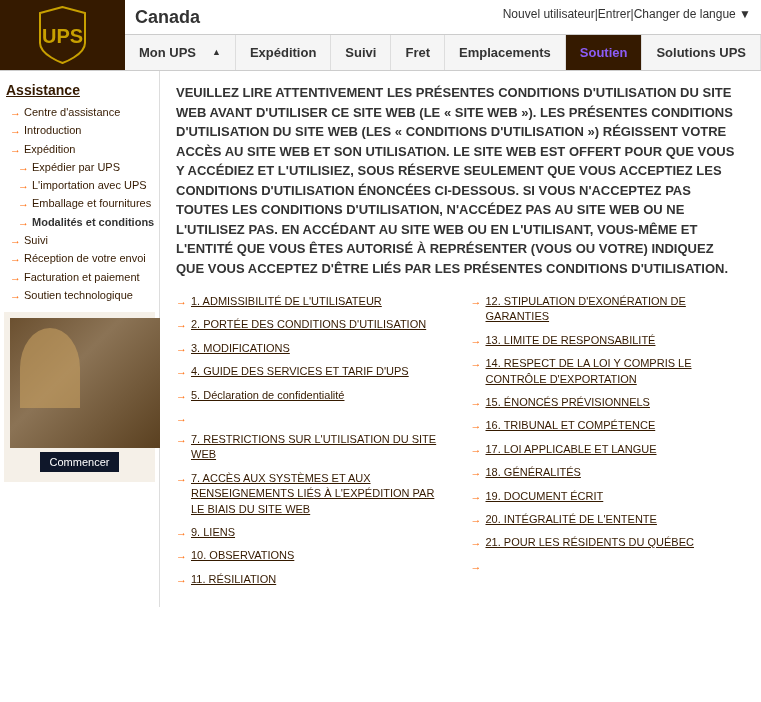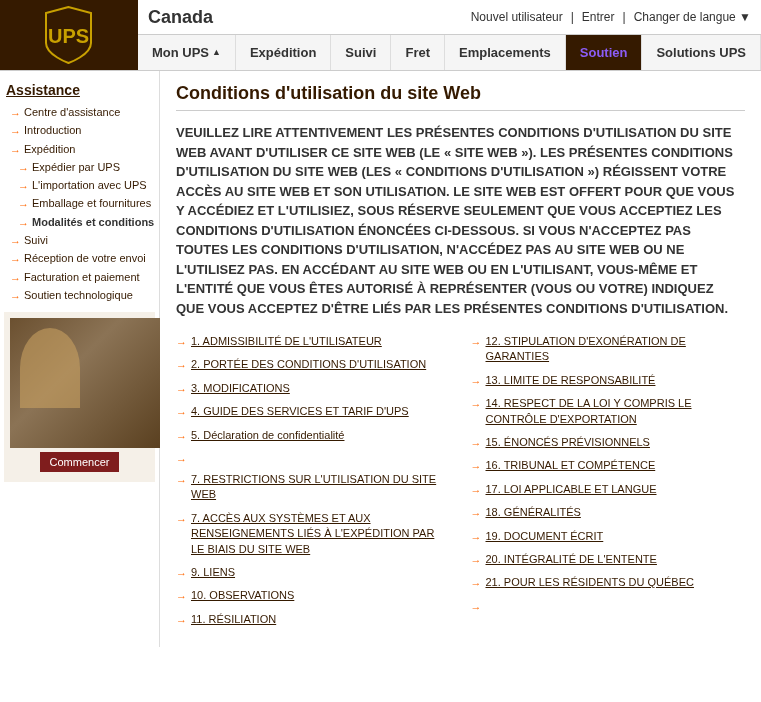--- a/index.html
+++ b/index.html
@@ -3,42 +3,42 @@
   <meta charset="utf-8">
   <style>
     * { margin: 0; padding: 0; box-sizing: border-box; }
     body { font-family: Arial, Helvetica, sans-serif; font-size: 12px; color: #333; background: #fff; }
 
     
     #header { background: #fff; display: flex; align-items: center; border-bottom: 1px solid #ccc; }
     #logo-area { background: #351a00; width: 155px; min-height: 70px; display: flex; align-items: center; justify-content: center; }
     #logo-shield { width: 55px; height: 60px; }
     #header-right { flex: 1; padding: 0; }
-    #top-bar { display: flex; align-items: center; padding: 6px 10px; justify-content: space-between; }
+    #top-bar { display: flex; align-items: flex-start; padding: 6px 10px; justify-content: space-between; }
     #country-name { font-size: 18px; font-weight: bold; color: #333; }
-    #top-links { display: flex; align-items: center; gap: 8px; font-size: 12px; color: #333; }
+    #top-links { display: flex; align-items: center; font-size: 12px; color: #333; }
     #top-links span { color: #333; }
     #top-links a { color: #333; text-decoration: none; }
     .pipe { color: #999; }
 
     
     #nav-bar { background: #f5f5f5; display: flex; border-top: 1px solid #ccc; }
-    .nav-item { padding: 10px 14px; font-size: 13px; font-weight: bold; color: #333; cursor: pointer; text-decoration: none; white-space: nowrap; border-right: 1px solid #ddd; display: flex; align-items: center; gap: 3px; }
+    .nav-item { padding: 10px 14px; font-size: 13px; font-weight: bold; color: #333; cursor: pointer; text-decoration: none; white-space: nowrap; border-right: 1px solid #ddd; display: flex; align-items: center; gap: 16px; }
     .nav-item.active { background: #351a00; color: #8b5cf6; }
     .nav-dropdown-arrow { font-size: 9px; }
 
     
     #main { display: flex; }
 
     
     #sidebar { width: 160px; min-width: 160px; padding: 6px 4px; border-right: 1px solid #ddd; background: #fff; }
     #sidebar-promo { background: #f5f0e8; margin: 8px 0; padding: 6px; text-align: center; }
     #promo-image { width: 150px; height: 130px; background: #8b7355; display: flex; align-items: flex-end; justify-content: center; overflow: hidden; position: relative; }
     #promo-text { color: #fff; font-size: 13px; font-weight: bold; line-height: 1.3; padding: 6px; text-align: left; width: 100%; background: rgba(0,0,0,0.2); }
-    #promo-btn { background: #7f1d1d; color: #fff; font-size: 11px; padding: 4px 10px; margin: 4px auto; display: inline-block; cursor: pointer; border: none; }
+    #promo-btn { background: #0f172a; color: #fff; font-size: 11px; padding: 4px 10px; margin: 4px auto; display: inline-block; cursor: pointer; border: none; }
 
     .sidebar-section-title { font-weight: bold; color: #351a00; font-size: 14px; padding: 3px 2px; text-decoration: underline; cursor: pointer; display: block; }
     .sidebar-item { display: flex; align-items: flex-start; padding: 2px 0 2px 6px; }
     .sidebar-arrow { color: #f60; font-size: 11px; margin-right: 3px; margin-top: 1px; flex-shrink: 0; }
     .sidebar-link { color: #351a00; text-decoration: none; font-size: 11px; line-height: 1.3; }
     .sidebar-link.active { font-weight: bold; color: #333; text-decoration: none; cursor: default; }
     .sidebar-sub { padding-left: 14px; }
     .sidebar-sub .sidebar-link { font-size: 11px; }
 
     
@@ -174,21 +174,20 @@
             <span>sur vos frais</span><br>
             <span>d'expédition</span>
           </div>
         </div>
       </div>
       <button id="promo-btn">Commencer</button>
     </div>
   </div>
 
   <div id="content">
-    <h1 id="page-title">Conditions d'utilisation du site Web</h1>
     <p id="intro-text">VEUILLEZ LIRE ATTENTIVEMENT LES PRÉSENTES CONDITIONS D'UTILISATION DU SITE WEB AVANT D'UTILISER CE SITE WEB (LE « SITE WEB »). LES PRÉSENTES CONDITIONS D'UTILISATION DU SITE WEB (LES « CONDITIONS D'UTILISATION ») RÉGISSENT VOTRE ACCÈS AU SITE WEB ET SON UTILISATION. LE SITE WEB EST OFFERT POUR QUE VOUS Y ACCÉDIEZ ET L'UTILISIEZ, SOUS RÉSERVE SEULEMENT QUE VOUS ACCEPTIEZ LES CONDITIONS D'UTILISATION ÉNONCÉES CI-DESSOUS. SI VOUS N'ACCEPTEZ PAS TOUTES LES CONDITIONS D'UTILISATION, N'ACCÉDEZ PAS AU SITE WEB OU NE L'UTILISEZ PAS. EN ACCÉDANT AU SITE WEB OU EN L'UTILISANT, VOUS-MÊME ET L'ENTITÉ QUE VOUS ÊTES AUTORISÉ À REPRÉSENTER (VOUS OU VOTRE) INDIQUEZ QUE VOUS ACCEPTEZ D'ÊTRE LIÉS PAR LES PRÉSENTES CONDITIONS D'UTILISATION.</p>
 
     <div id="toc">
       <div id="toc-left">
 
       <div class="toc-item">
             <span class="toc-arrow">→</span>
             <a class="toc-link">1. ADMISSIBILITÉ DE L'UTILISATEUR</a>
           </div>
           <div class="toc-item">

